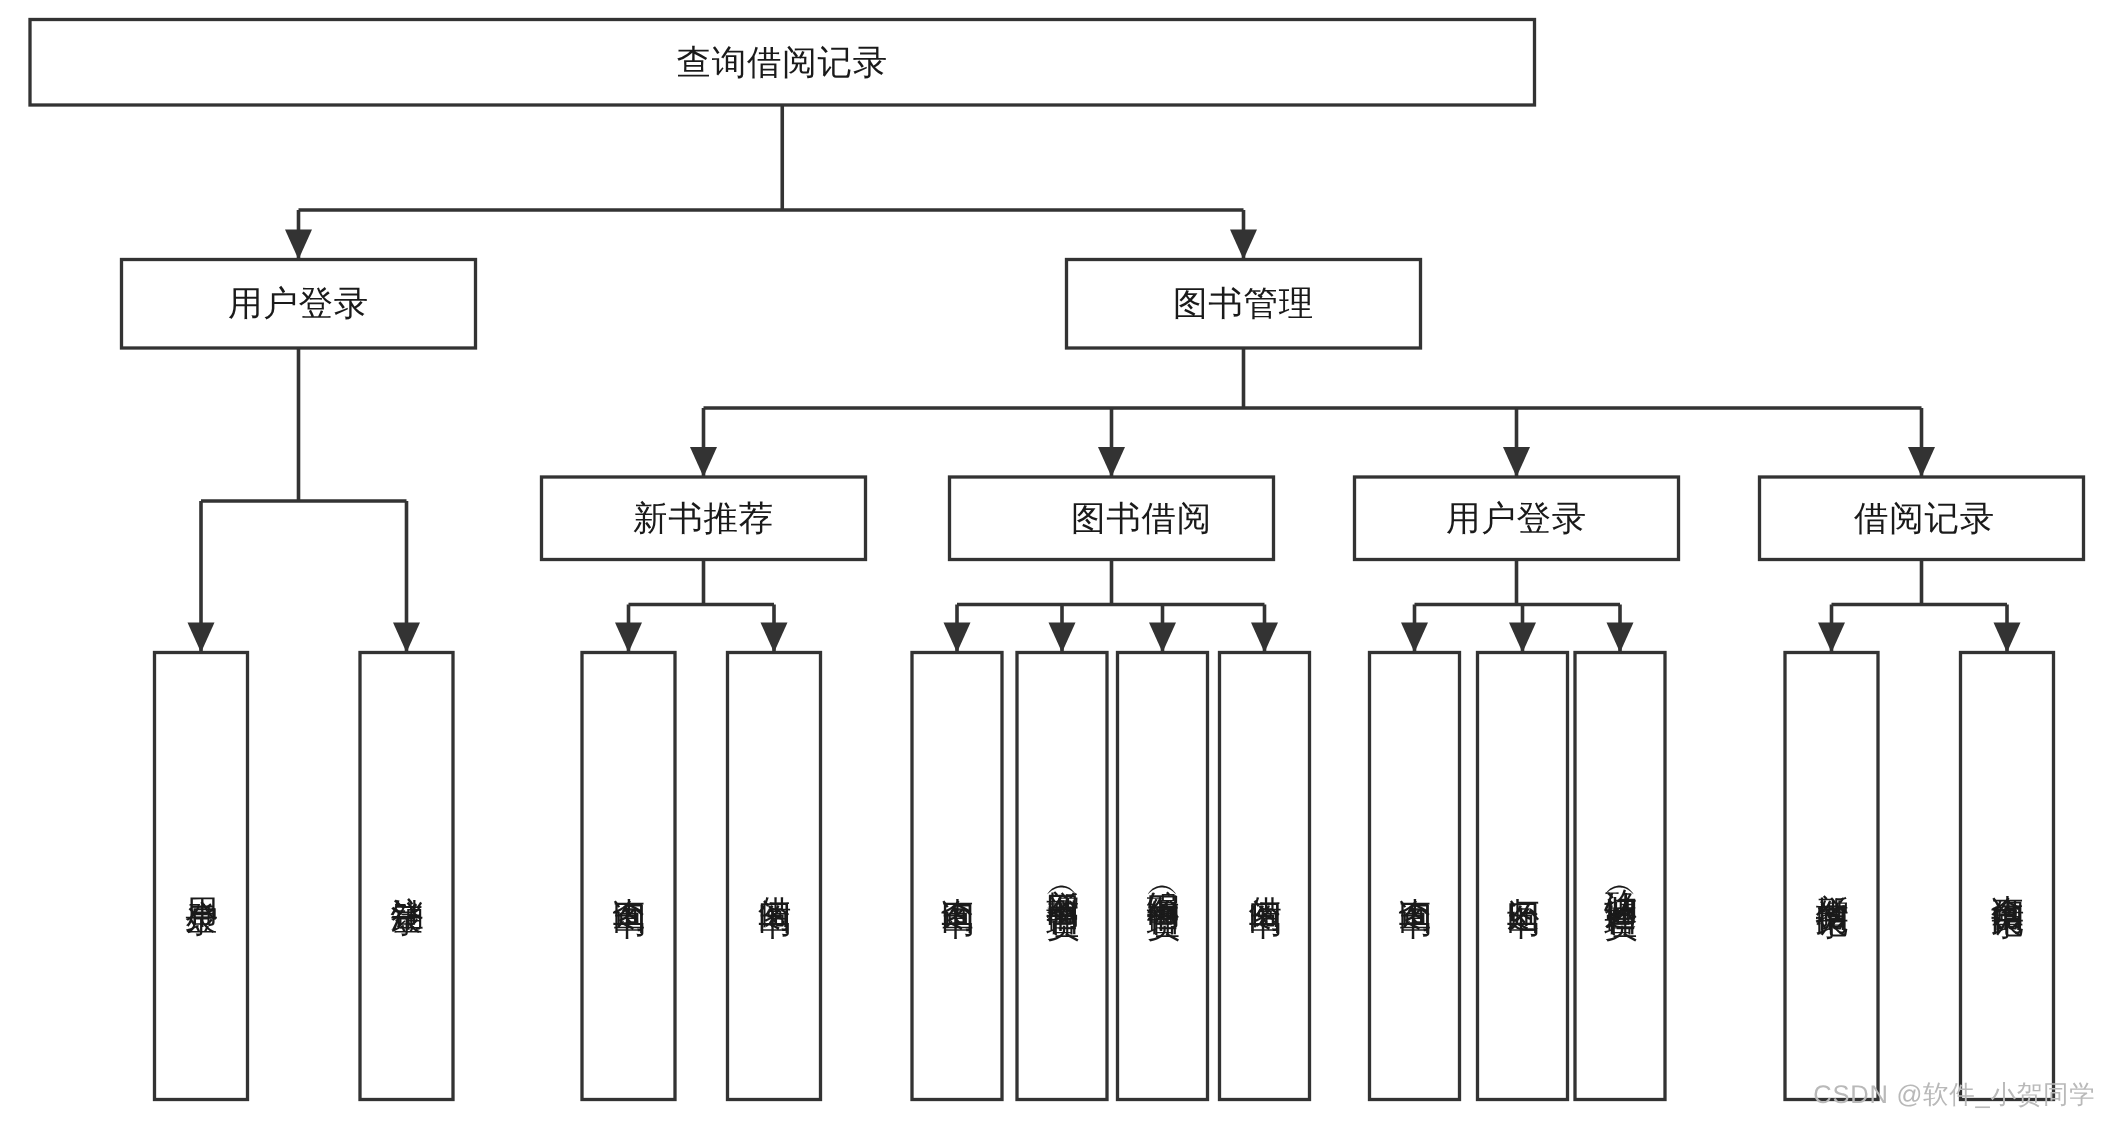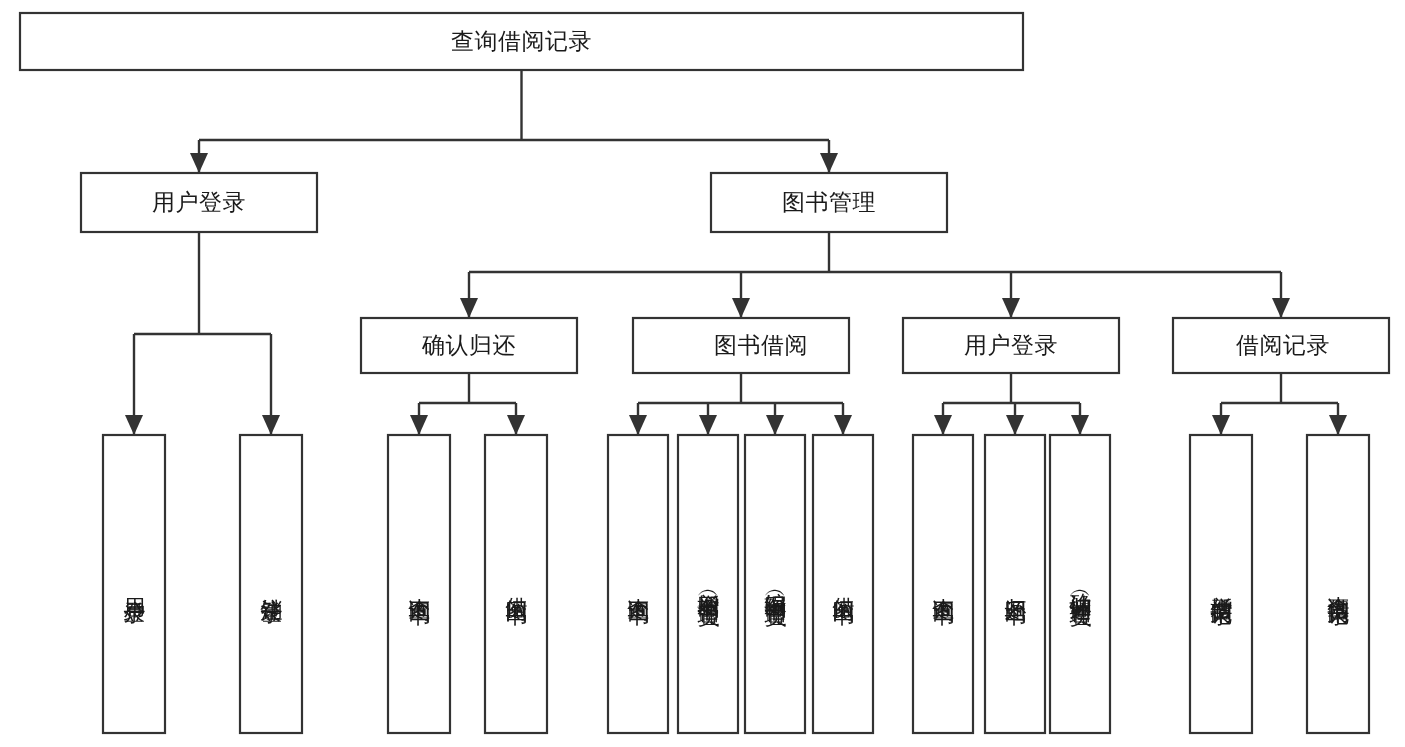--- a/index.html
+++ b/index.html
@@ -159,33 +159,34 @@
         <rect x="1050" y="435" width="60" height="298" class="node-box"></rect>
         <rect x="1190" y="435" width="62" height="298" class="node-box"></rect>
         <rect x="1307" y="435" width="62" height="298" class="node-box"></rect>
       </g>
   </svg>
 
   <div id="labels-layer">
       <div class="node-label horiz" style="left: 20px; top: 13px; width: 1003px; height: 57px;">查询借阅记录</div>
       <div class="node-label horiz" style="left: 81px; top: 173px; width: 236px; height: 59px;">用户登录</div>
       <div class="node-label horiz" style="left: 711px; top: 173px; width: 236px; height: 59px;">图书管理</div>
-      <div class="node-label horiz" style="left: 361px; top: 318px; width: 216px; height: 55px;">确认归还</div>
+      <div class="node-label horiz" style="left: 361px; top: 318px; width: 216px; height: 55px;">新书推荐</div>
       <div class="node-label horiz" style="left: 633px; top: 318px; width: 256px; height: 55px;">图书借阅</div>
       <div class="node-label horiz" style="left: 903px; top: 318px; width: 216px; height: 55px;">用户登录</div>
       <div class="node-label horiz" style="left: 1173px; top: 318px; width: 220px; height: 55px;">借阅记录</div>
       <div class="node-label vert" style="left: 103px; top: 435px; width: 62px; height: 298px;">用户登录</div>
       <div class="node-label vert" style="left: 240px; top: 435px; width: 62px; height: 298px;">注销登录</div>
       <div class="node-label vert" style="left: 388px; top: 435px; width: 62px; height: 298px;">查询图书</div>
       <div class="node-label vert" style="left: 485px; top: 435px; width: 62px; height: 298px;">借阅图书</div>
       <div class="node-label vert" style="left: 608px; top: 435px; width: 60px; height: 298px;">查询图书</div>
       <div class="node-label vert" style="left: 678px; top: 435px; width: 60px; height: 298px;">新增图书（管理员）</div>
       <div class="node-label vert" style="left: 745px; top: 435px; width: 60px; height: 298px;">编辑图书（管理员）</div>
       <div class="node-label vert" style="left: 813px; top: 435px; width: 60px; height: 298px;">借阅图书</div>
       <div class="node-label vert" style="left: 913px; top: 435px; width: 60px; height: 298px;">查询图书</div>
       <div class="node-label vert" style="left: 985px; top: 435px; width: 60px; height: 298px;">归还图书</div>
       <div class="node-label vert" style="left: 1050px; top: 435px; width: 60px; height: 298px;">确认归还（管理员）</div>
       <div class="node-label vert" style="left: 1190px; top: 435px; width: 62px; height: 298px;">新增借阅记录</div>
       <div class="node-label vert" style="left: 1307px; top: 435px; width: 62px; height: 298px;">查询借阅记录</div>
     </div>
 
+  <div class="watermark">CSDN @软件_小贺同学</div>
 
 </div>
 
 </body></html>

